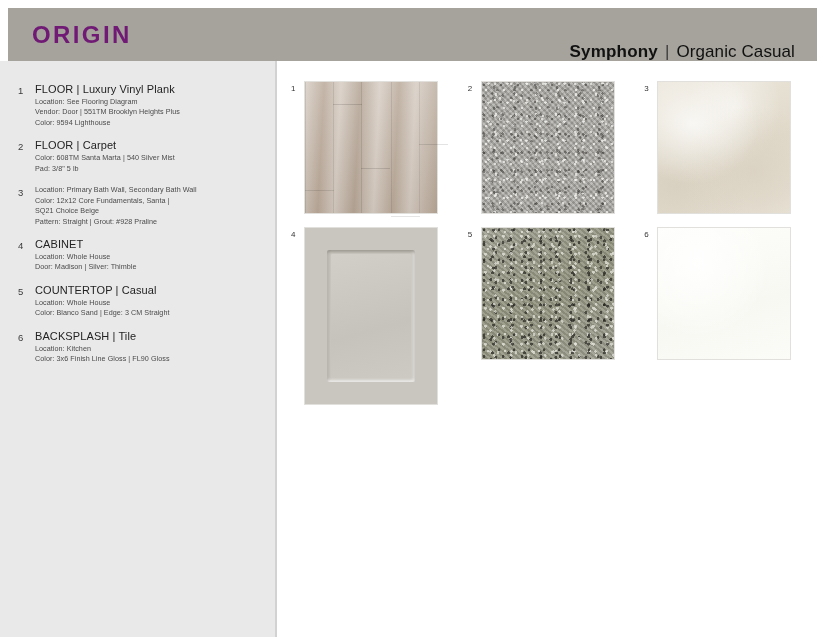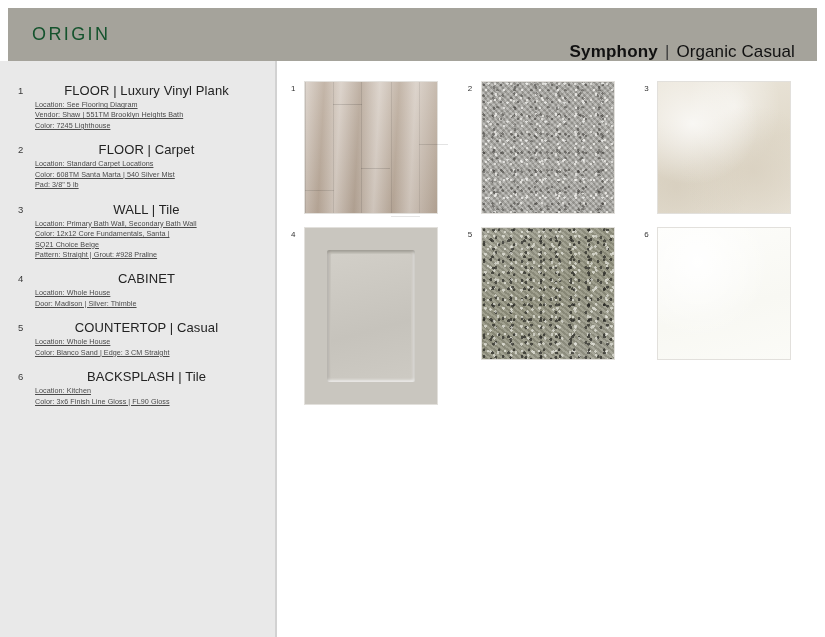--- a/index.html
+++ b/index.html
@@ -24,24 +24,24 @@
     width: 809px;
     height: 53px;
     background: #a5a39b;
     display: flex;
     align-items: center;
     justify-content: space-between;
     box-sizing: border-box;
     padding: 0 22px 0 24px;
   }
   .brand-title {
-    font-size: 18px;
-    font-weight: normal;
+    font-size: 24px;
+    font-weight: bold;
     letter-spacing: 2.4px;
-    color: #14532d;
+    color: #701a75;
   }
   .header-right {
     display: flex;
     align-items: baseline;
     font-size: 17px;
     color: #111111;
     white-space: nowrap;
   }
   .header-right .collection {
     font-weight: bold;
@@ -106,32 +106,30 @@
     width: 17px;
     flex: 0 0 17px;
     font-size: 9.5px;
     color: #3a3a3a;
     padding-top: 2px;
   }
   .spec-body {
     flex: 1;
   }
   .spec-title {
-    font-size: 13px;
+    font-size: 11px;
     color: #232323;
     margin-bottom: 2px;
     letter-spacing: 0.1px;
-    text-align: center;
   }
   .spec-line {
     font-size: 7.2px;
     color: #4a4a4a;
     line-height: 1.45;
     letter-spacing: 0.05px;
-    text-decoration: underline;
   }
 
   
   .swatch-area {
     position: absolute;
     left: 14px;
     top: 20px;
     width: 530px;
   }
   .swatch-row {
@@ -297,39 +295,37 @@
 <div class="content">
 
   <div class="left-panel">
     <div class="spec-list">
 
       <div class="spec-item">
         <div class="spec-num">1</div>
         <div class="spec-body">
           <div class="spec-title">FLOOR | Luxury Vinyl Plank</div>
           <div class="spec-line">Location: See Flooring Diagram</div>
-          <div class="spec-line">Vendor: Shaw | 551TM Brooklyn Heights Bath</div>
-          <div class="spec-line">Color: 7245 Lighthouse</div>
+          <div class="spec-line">Vendor: Door | 551TM Brooklyn Heights Plus</div>
+          <div class="spec-line">Color: 9594 Lighthouse</div>
         </div>
       </div>
 
       <div class="spec-item">
         <div class="spec-num">2</div>
         <div class="spec-body">
           <div class="spec-title">FLOOR | Carpet</div>
-          <div class="spec-line">Location: Standard Carpet Locations</div>
           <div class="spec-line">Color: 608TM Santa Marta | 540 Silver Mist</div>
           <div class="spec-line">Pad: 3/8" 5 lb</div>
         </div>
       </div>
 
       <div class="spec-item">
         <div class="spec-num">3</div>
         <div class="spec-body">
-          <div class="spec-title">WALL | Tile</div>
           <div class="spec-line">Location: Primary Bath Wall, Secondary Bath Wall</div>
           <div class="spec-line">Color: 12x12 Core Fundamentals, Santa |</div>
           <div class="spec-line">SQ21 Choice Beige</div>
           <div class="spec-line">Pattern: Straight | Grout: #928 Praline</div>
         </div>
       </div>
 
       <div class="spec-item">
         <div class="spec-num">4</div>
         <div class="spec-body">

